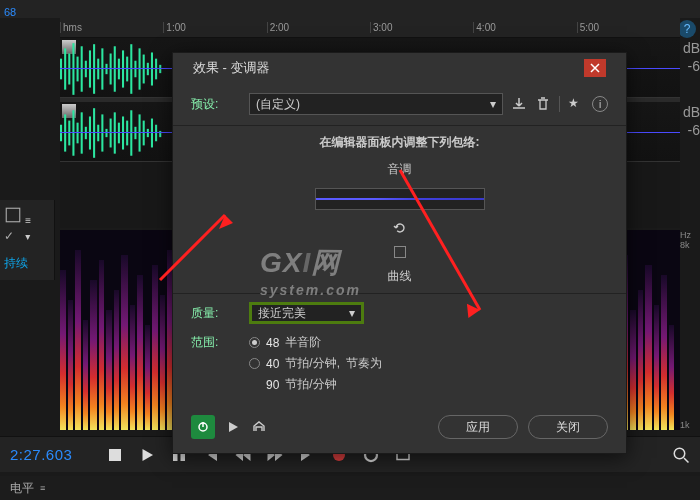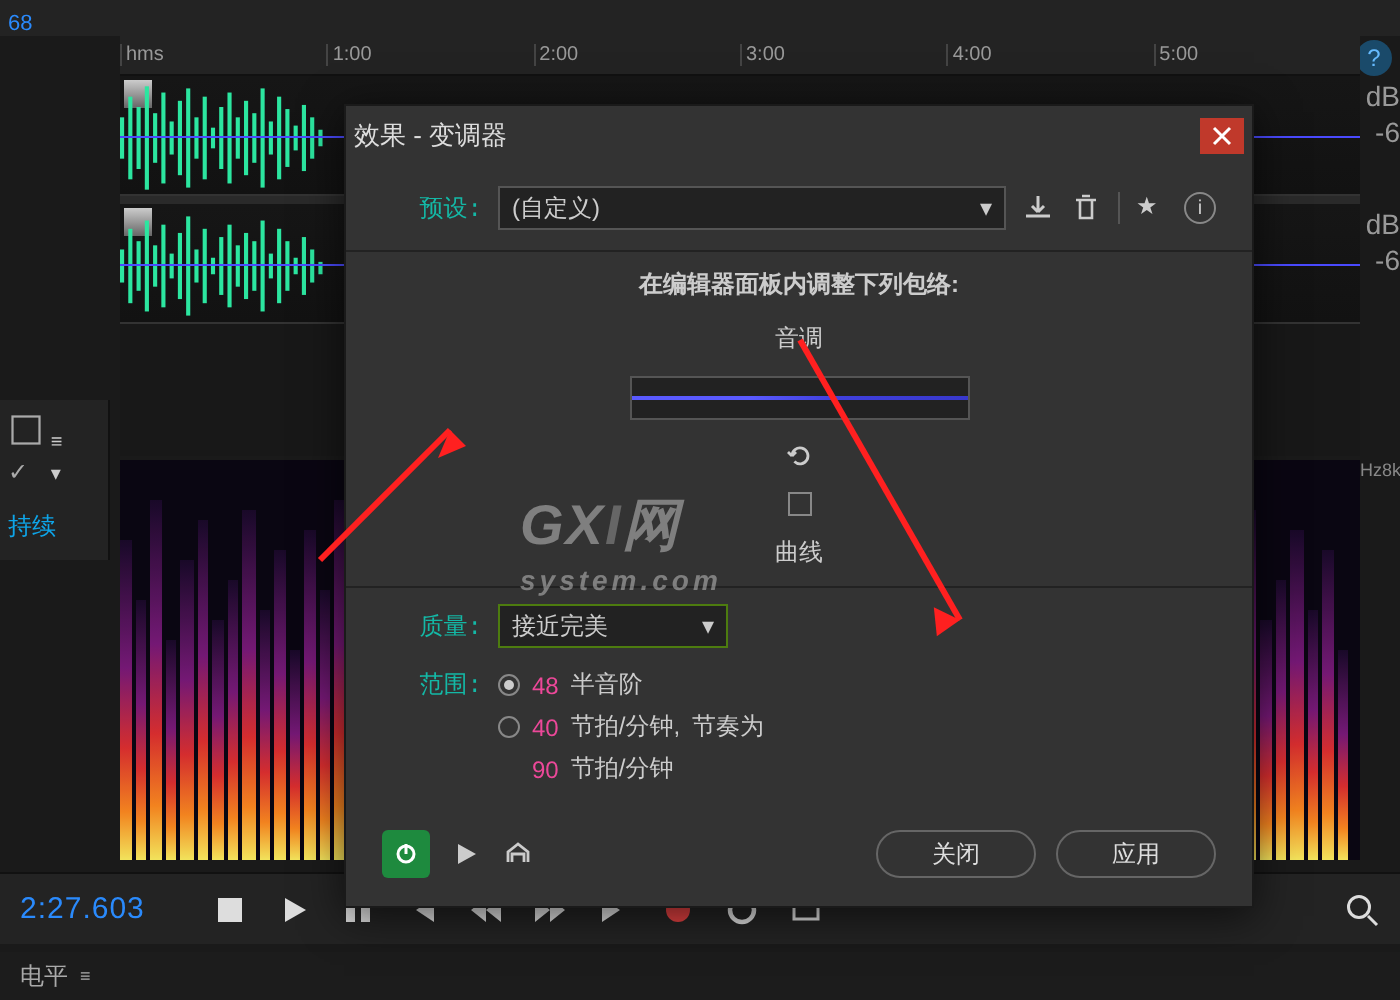--- a/index.html
+++ b/index.html
@@ -30,21 +30,21 @@
   .midline { position:absolute; left:0; right:0; top:50%; height:1px; background:#4a4aff;}
   .wave-small-box { position:absolute; left:2px; top:2px; width:14px; height:14px;
     background:linear-gradient(#ccc,#666); }
   .db-label { position:absolute; right:-20px; font-size:14px; color:#999;}
   .spectro {
     position:absolute; left:60px; right:20px; top:230px; height:200px;
     background:#0a0a0a; overflow:hidden;
   }
   .spectro svg { width:100%; height:100%; }
   .hz-labels { position:absolute; right:2px; top:230px; height:200px; width:18px;
-    display:flex; justify-content:space-between;
+    display:flex; flex-direction:column; justify-content:space-between;
     font-size:9px; color:#888;}
   .left-panel {
     position:absolute; left:0; top:200px; width:55px; height:80px;
     background:#232323; border-right:1px solid #111; padding:4px;
   }
   .left-icon { width:18px; height:18px; margin:2px 0; color:#aaa; display:inline-block;}
   .transport {
     position:absolute; left:0; right:0; bottom:28px; height:36px;
     background:#232323; display:flex; align-items:center; padding:0 10px; gap:14px;
     border-top:1px solid #111;
@@ -55,26 +55,26 @@
   .bottombar { position:absolute; left:0; right:0; bottom:0; height:24px;
     background:#1c1c1c; display:flex; align-items:center; padding:0 10px; color:#aaa;}
 
   
   .dialog {
     position:absolute; left:172px; top:52px; width:455px;
     background:#333; border:1px solid #1a1a1a; box-shadow:0 4px 20px rgba(0,0,0,0.6);
     z-index:10;
   }
   .dlg-title { height:30px; background:#333; display:flex; align-items:center;
-    padding:0 4px; color:#ddd; font-size:13px;}
+    padding:0 20px; color:#ddd; font-size:13px;}
   .dlg-close { margin-left:auto; width:22px; height:18px; background:#c0392b;
     color:#fff; display:flex; align-items:center; justify-content:center; cursor:pointer;}
   .dlg-body { padding:10px 18px 14px; }
   .dlg-row { display:flex; align-items:center; margin-bottom:10px; gap:8px;}
-  .dlg-label { width:50px; text-align:right; color:#14b8a6;font-family:Liberation Mono, monospace;}
+  .dlg-label { width:50px; text-align:left; color:#86efac;}
   .preset-select {
     flex:1; height:22px; background:#222; border:1px solid #555;
     color:#ccc; display:flex; align-items:center; padding:0 6px; cursor:pointer;
     justify-content:space-between;
   }
   .ic { width:16px; height:16px; color:#ccc; cursor:pointer;}
   .ic.star { color:#ccc;}
   .info-ic { width:16px; height:16px; border:1px solid #888; border-radius:50%;
     display:flex; align-items:center; justify-content:center; font-size:10px; color:#ccc;
     margin-left:auto;}
@@ -83,29 +83,29 @@
   .pitch-row { display:flex; align-items:center; justify-content:center; gap:10px;flex-direction:column;}
   .pitch-box {
     width:170px; height:22px; background:#222; border:1px solid #555; position:relative;
   }
   .pitch-line { position:absolute; left:0; right:0; top:50%; height:2px;
     background:linear-gradient(90deg,#5a5aff 0%,#5a5aff 35%, #4040dd 60%, #3838cc 100%);
     transform:translateY(-1px);
   }
   .undo-ic { width:16px; height:16px; color:#ccc; cursor:pointer;}
   .checkbox { width:12px; height:12px; border:1px solid #888; display:inline-block;}
-  .quality-select{ width:115px; height:22px; background:#222; border:1px solid #4d7c0f;
+  .quality-select{ width:115px; height:22px; background:#222; border:3px solid #4d7c0f;
     color:#ccc; display:flex; align-items:center; padding:0 6px; justify-content:space-between;
     cursor:pointer;}
   .range-group { margin-left:58px; }
   .radio-row { display:flex; align-items:center; gap:6px; margin-bottom:4px;}
   .radio { width:11px; height:11px; border:1px solid #888; border-radius:50%; position:relative;}
   .radio.sel::after{content:"";position:absolute;left:2px;top:2px;width:5px;height:5px;
     border-radius:50%; background:#ccc;}
-  .blue-num { color:#ec4899;}
+  .blue-num { color:#e5e5e5;}
   .dlg-footer { display:flex; align-items:center; gap:10px; margin-top:18px;}
   .pwr-btn { width:24px; height:24px; background:#1e8a3e; border-radius:3px;
     display:flex; align-items:center; justify-content:center; color:#fff;}
   .footer-btn { width:16px; height:16px; color:#ccc; cursor:pointer;}
   .pill-btn {
     min-width:80px; height:24px; border:1px solid #666; border-radius:12px;
     background:#333; color:#ddd; display:flex; align-items:center; justify-content:center;
     cursor:pointer;
   }
   .watermark { position:absolute; left:260px; top:244px; z-index:20;
@@ -413,24 +413,24 @@
             <path d="M4 3l9 5-9 5z" fill="currentColor"></path>
           </svg>
       </span>
       <span class="footer-btn">
         <svg viewBox="0 0 16 16">
             <path d="M3 12V7l5-4 5 4v5M5 12v-4h6v4" fill="none" stroke="currentColor" stroke-width="1.4"></path>
           </svg>
       </span>
       <div style="flex:1"></div>
       <div class="pill-btn">
+        <span>应用</span>
+      </div>
+      <div class="pill-btn">
         <span>关闭</span>
-      </div>
-      <div class="pill-btn">
-        <span>应用</span>
       </div>
     </div>
   </div>
 </div>
 
 <div class="watermark">
   <span>GX</span><span style="color:rgba(180,180,180,0.4)">I</span><span>网</span>
   <small>system.com</small>
 </div>
 

